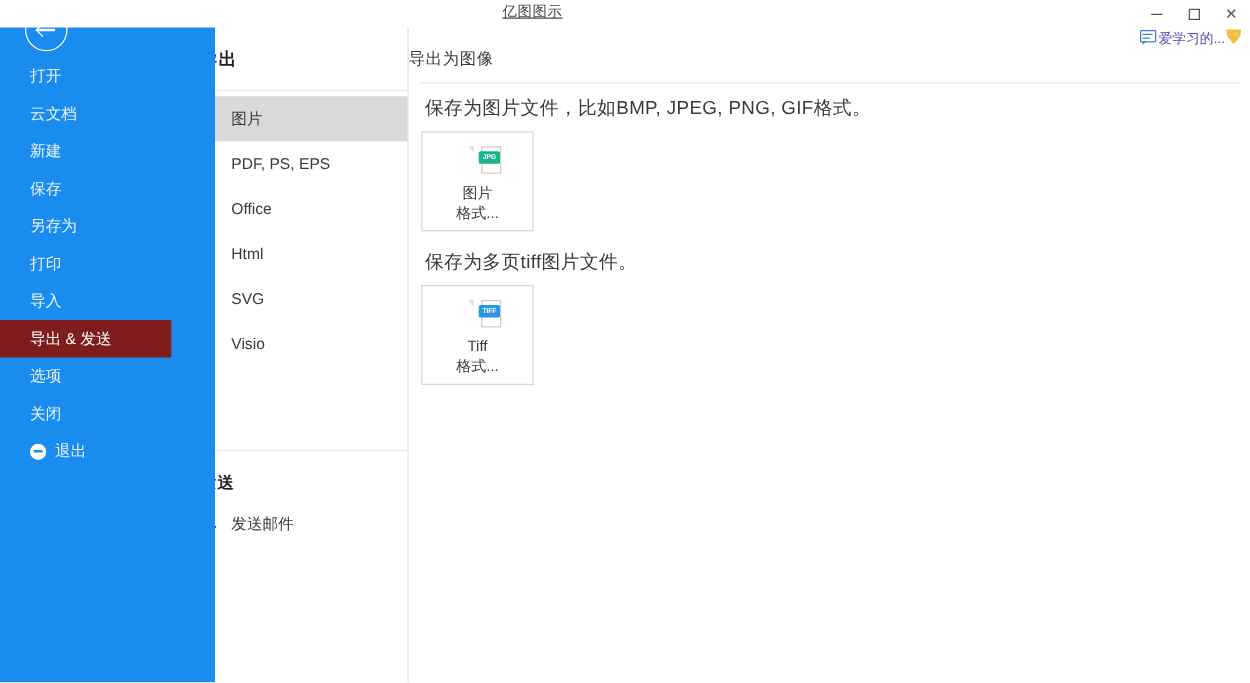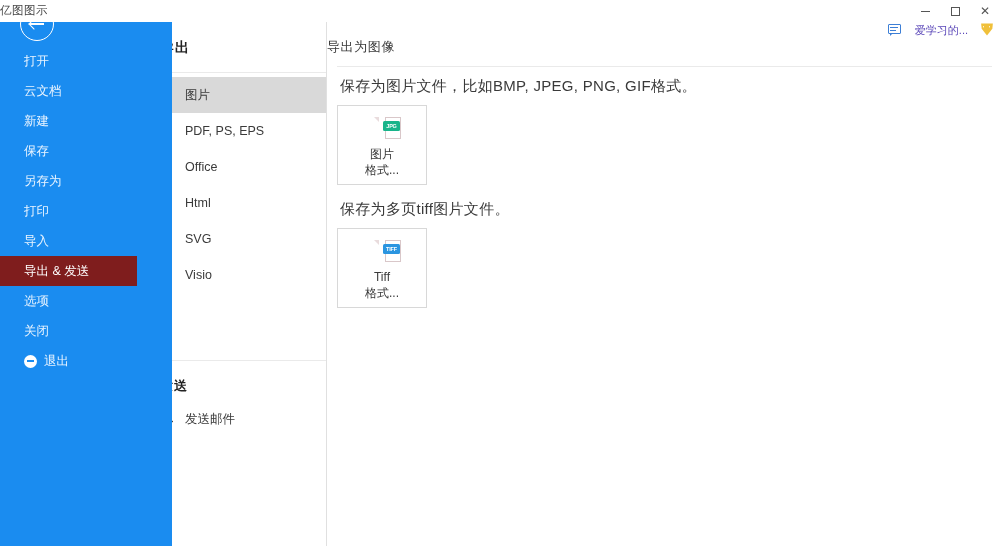--- a/index.html
+++ b/index.html
@@ -22,25 +22,26 @@
     position: absolute;
     left: 0; top: 0;
     width: 1000px; height: 22px;
     background: #ffffff;
     z-index: 30;
   }
   .titlebar-title {
     position: absolute;
     left: 0; top: 0;
     width: 852px;
-    text-align: left;
+    text-align: center;
     line-height: 20px;
     font-size: 11.5px;
     color: #444444;
     letter-spacing: .5px;
+    text-decoration: underline;
   }
   .winbtns {
     position: absolute;
     right: 0; top: 0;
     height: 22px;
     display: flex;
     align-items: center;
   }
   .winbtn {
     width: 30px; height: 22px;
@@ -55,21 +56,21 @@
   .glyph-max { display:block; width:9px; height:9px; border:1px solid #555; box-sizing:border-box; }
   .glyph-close { display:block; font-size:12px; line-height:10px; color:#555; }
 
   
   .account {
     position: absolute;
     right: 6px; top: 20px;
     height: 20px;
     display: flex;
     align-items: center;
-    gap: 12px;
+    gap: 0;
     z-index: 31;
   }
   .chat-icon {
     width: 15px; height: 13px;
     position: relative;
     flex: 0 0 auto;
   }
   .chat-icon .bubble {
     position: absolute;
     left: 0; top: 0;

